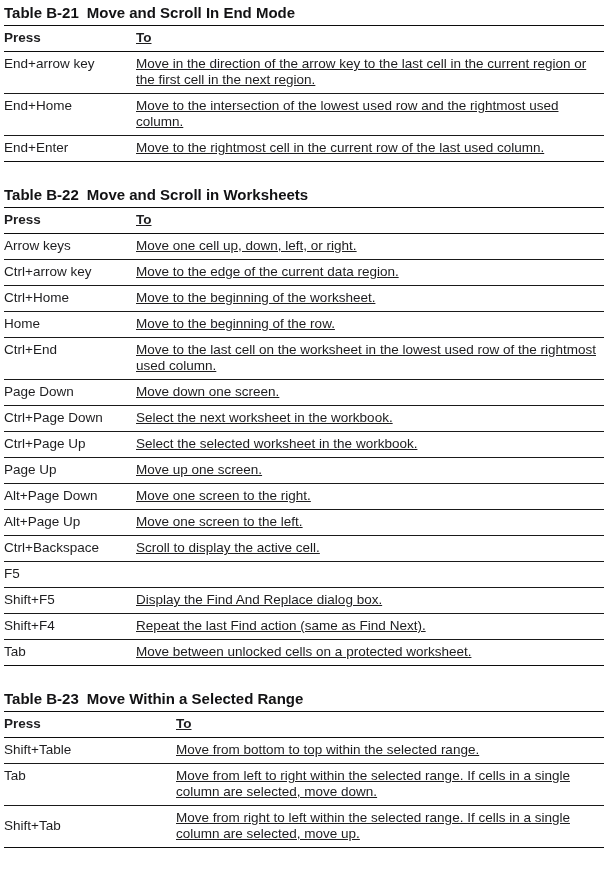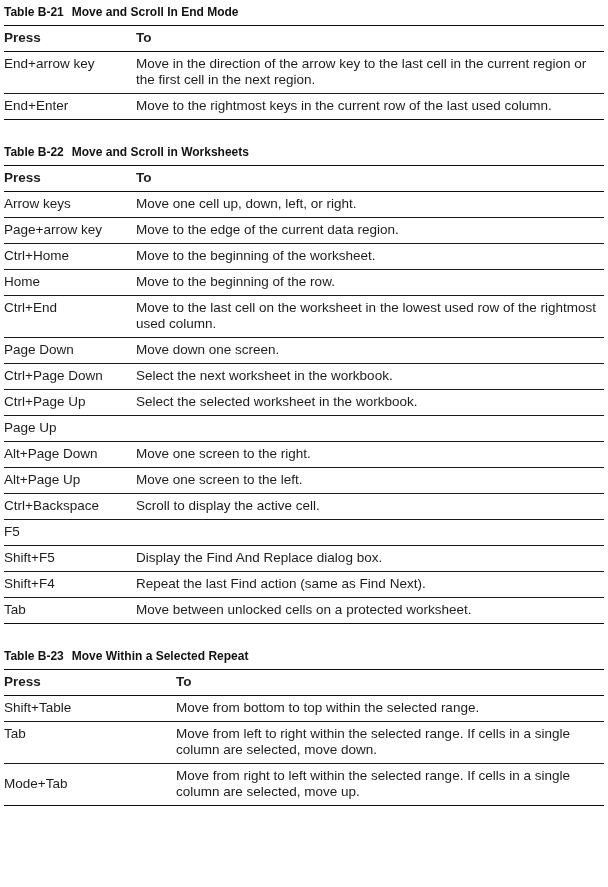--- a/index.html
+++ b/index.html
@@ -16,21 +16,21 @@
     -webkit-font-smoothing: antialiased;
   }
   main {
     padding: 5px 4px 0 4px;
   }
   .kbd-table {
     margin: 0 0 25px 0;
   }
   .table-title {
     margin: 0 0 5px 0;
-    font-size: 12px;
+    font-size: 15px;
     font-weight: bold;
     color: #121214;
     line-height: 15px;
   }
   .table-title .title-name {
     margin-left: 8px;
   }
   .table-grid {
     border-top: 1.5px solid #0c0c0c;
     border-bottom: 1.75px solid #0c0c0c;
@@ -53,20 +53,21 @@
   }
   .cell.press {
     width: var(--press-w, 132px);
     flex: 0 0 var(--press-w, 132px);
     padding-right: 8px;
     box-sizing: border-box;
   }
   .cell.to {
     flex: 1 1 auto;
     padding-right: 2px;
+    text-decoration: underline;
   }
   .cell.to em {
     font-style: italic;
   }
 </style>
 </head>
 <body>
 
 <main>
   <div id="tables-root">
@@ -77,40 +78,44 @@
     <div class="table-grid">
       <div class="row header">
         <div class="cell press">Press</div>
         <div class="cell to">To</div>
       </div>
           <div class="row">
     <div class="cell press">End+arrow key</div>
     <div class="cell to">Move in the direction of the arrow key to the last cell in the current region or the first cell in the next region.</div>
   </div>
           <div class="row">
+    <div class="cell press">End+Home</div>
+    <div class="cell to">Move to the intersection of the lowest used row and the rightmost used column.</div>
+  </div>
+          <div class="row">
     <div class="cell press">End+Enter</div>
-    <div class="cell to">Move to the rightmost keys in the current row of the last used column.</div>
+    <div class="cell to">Move to the rightmost cell in the current row of the last used column.</div>
   </div>
         </div>
   </section>
       <section class="kbd-table" style="--press-w: 132px;">
     <h2 class="table-title">
       <span class="title-label">Table B-22</span><span class="title-name">Move and Scroll in Worksheets</span>
     </h2>
     <div class="table-grid">
       <div class="row header">
         <div class="cell press">Press</div>
         <div class="cell to">To</div>
       </div>
     <div class="row">
     <div class="cell press">Arrow keys</div>
     <div class="cell to">Move one cell up, down, left, or right.</div>
   </div>
           <div class="row">
-    <div class="cell press">Page+arrow key</div>
+    <div class="cell press">Ctrl+arrow key</div>
     <div class="cell to">Move to the edge of the current data region.</div>
   </div>
           <div class="row">
     <div class="cell press">Ctrl+Home</div>
     <div class="cell to">Move to the beginning of the worksheet.</div>
   </div>
           <div class="row">
     <div class="cell press">Home</div>
     <div class="cell to">Move to the beginning of the row.</div>
   </div>
@@ -125,20 +130,21 @@
           <div class="row">
     <div class="cell press">Ctrl+Page Down</div>
     <div class="cell to">Select the next worksheet in the workbook.</div>
   </div>
           <div class="row">
     <div class="cell press">Ctrl+Page Up</div>
     <div class="cell to">Select the selected worksheet in the workbook.</div>
   </div>
           <div class="row">
     <div class="cell press">Page Up</div>
+    <div class="cell to">Move up one screen.</div>
   </div>
           <div class="row">
     <div class="cell press">Alt+Page Down</div>
     <div class="cell to">Move one screen to the right.</div>
   </div>
           <div class="row">
     <div class="cell press">Alt+Page Up</div>
     <div class="cell to">Move one screen to the left.</div>
   </div>
           <div class="row">
@@ -157,35 +163,35 @@
     <div class="cell to">Repeat the last Find action (same as Find Next).</div>
   </div>
           <div class="row">
     <div class="cell press">Tab</div>
     <div class="cell to">Move between unlocked cells on a protected worksheet.</div>
   </div>
         </div>
   </section>
       <section class="kbd-table" style="--press-w: 172px;">
     <h2 class="table-title">
-      <span class="title-label">Table B-23</span><span class="title-name">Move Within a Selected Repeat</span>
+      <span class="title-label">Table B-23</span><span class="title-name">Move Within a Selected Range</span>
     </h2>
     <div class="table-grid">
       <div class="row header">
         <div class="cell press">Press</div>
         <div class="cell to">To</div>
       </div>
           <div class="row">
     <div class="cell press">Shift+Table</div>
     <div class="cell to">Move from bottom to top within the selected range.</div>
   </div>
           <div class="row">
     <div class="cell press">Tab</div>
     <div class="cell to">Move from left to right within the selected range. If cells in a single column are selected, move down.</div>
   </div>
           <div class="row">
-    <div class="cell press">Mode+Tab</div>
+    <div class="cell press">Shift+Tab</div>
     <div class="cell to">Move from right to left within the selected range. If cells in a single column are selected, move up.</div>
   </div>
         </div>
   </section>
     </div>
 </main>
 
 </body></html>

